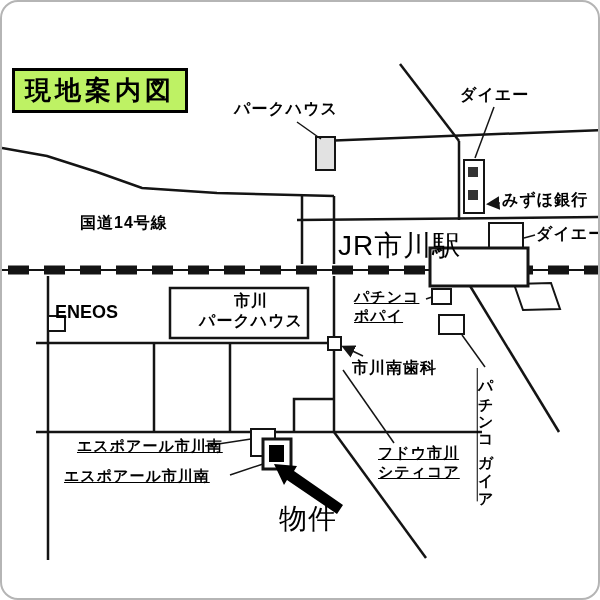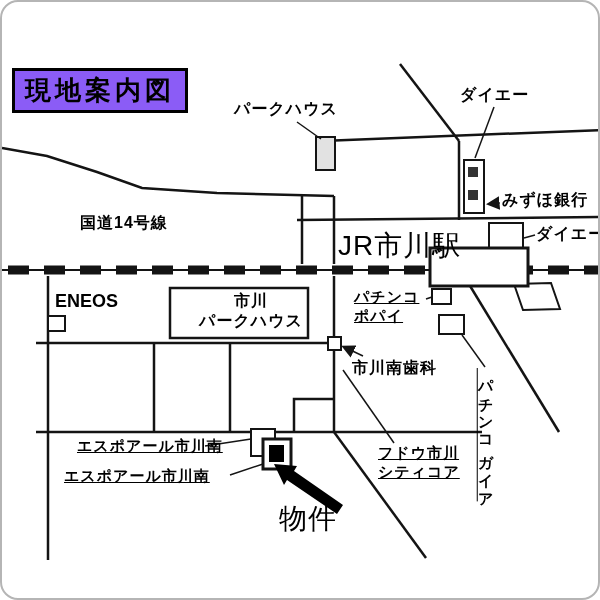--- a/index.html
+++ b/index.html
@@ -5,22 +5,22 @@
   html,body { margin:0; padding:0; background:#ffffff; }
   .stage {
     position:relative; width:600px; height:600px; box-sizing:border-box;
     background:#ffffff; border:2px solid #b5b5b5; border-radius:18px; overflow:hidden;
     font-family:"Liberation Sans","DejaVu Sans",sans-serif; color:#000;
   }
   svg.map-canvas { position:absolute; left:0; top:0; }
   .lbl { position:absolute; font-size:16px; font-weight:600; line-height:1.25; white-space:nowrap; letter-spacing:1px; }
   .lbl.sm { font-size:15px;text-decoration:underline; }
   .lbl.big { font-size:28px; font-weight:400; letter-spacing:1px; }
-  .lbl.title { font-size:26px; font-weight:700; letter-spacing:4px; border:3px solid #000; padding:3px 10px; background:#8b5cf6; }
-  .lbl.eneos { font-size:18px; font-weight:700; letter-spacing:0; }
+  .lbl.title { font-size:26px; font-weight:700; letter-spacing:4px; border:3px solid #000; padding:3px 10px; background:#bef264; }
+  .lbl.eneos { font-size:18px; font-weight:700; letter-spacing:0;margin-top:11px; }
   .lbl.center { text-align:center; }
   .lbl.vertical { writing-mode:vertical-rl; text-orientation:upright; letter-spacing:2px; }
 </style>
 </head>
 <body>
 
 <div class="stage">
 
   <svg class="map-canvas" width="600" height="600" viewBox="0 0 600 600">
     <defs>

